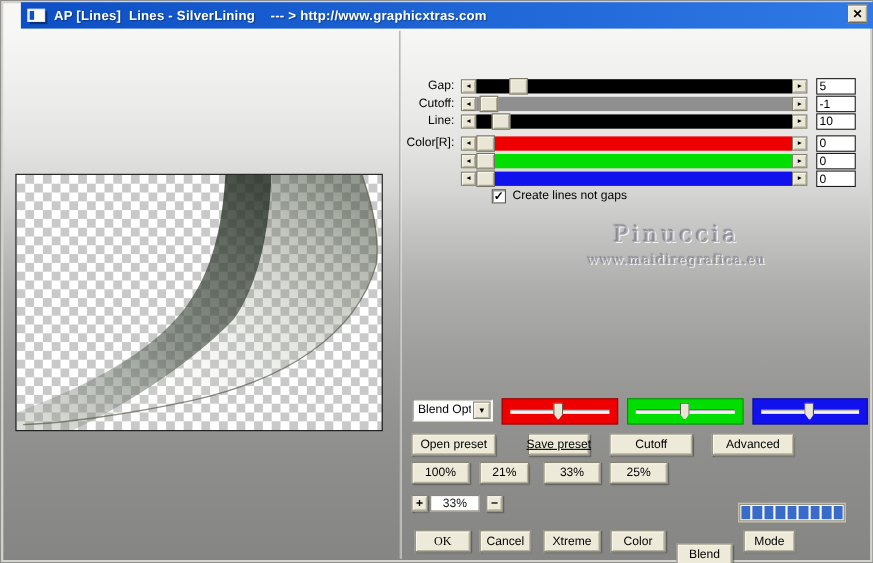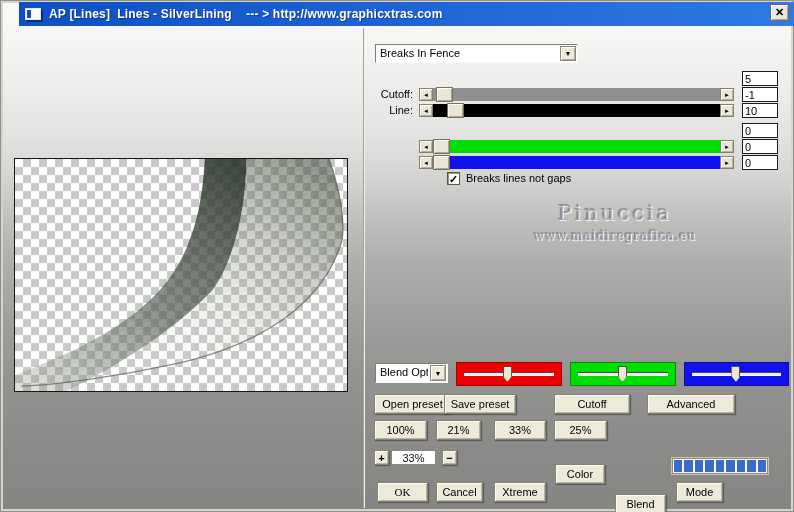--- a/index.html
+++ b/index.html
@@ -181,27 +181,33 @@
           <stop offset="0.45" stop-color="#7d8872" stop-opacity="0.28"></stop>
           <stop offset="1" stop-color="#eef2e8" stop-opacity="0.06"></stop>
         </linearGradient>
       </defs>
       <path d="M233,0 L316,0 C328,35 332,60 329,82 C310,148 245,188 160,207 C100,220 40,228 6,229 C80,206 160,163 199,132 C222,99 232,48 233,0 Z" fill="url(#gLight)"></path>
       <path d="M191,0 C188,55 176,98 146,132 C112,170 58,196 0,218 L0,234 L52,234 C110,206 165,168 199,132 C222,99 232,48 233,0 Z" fill="url(#gMain)"></path>
       <path d="M316,0 C328,35 332,60 329,82 C310,148 245,188 160,207 C100,220 40,228 6,229" fill="none" stroke="#59604e" stroke-opacity="0.7" stroke-width="1.3"></path>
     </svg>
   </div>
 
-  <div class="combo" style="left:375px; top:44px; width:203px;">
-    <span class="cval">Breaks In Fence</span>
-    <span class="cbtn">
-        <span>▼</span>
-      </span>
-  </div>
-
+
+  <div class="slider-row" style="top:72px">
+    <div class="slabel">Gap:</div>
+    <div class="sarrow left">
+        <span>◄</span>
+      </div>
+    <div class="track" style="background: rgb(0, 0, 0);">
+        <div class="thumb" style="left: 10.5%;"></div>
+      </div>
+    <div class="sarrow right">
+        <span>►</span>
+      </div>
+  </div>
   <input class="valbox" style="top: 71px;" value="5">
 
   <div class="slider-row" style="top:88px">
     <div class="slabel">Cutoff:</div>
     <div class="sarrow left">
         <span>◄</span>
       </div>
     <div class="track" style="background: rgb(143, 143, 143);">
         <div class="thumb" style="left: 1%;"></div>
       </div>
@@ -218,20 +224,32 @@
       </div>
     <div class="track" style="background: rgb(0, 0, 0);">
         <div class="thumb" style="left: 5%;"></div>
       </div>
     <div class="sarrow right">
         <span>►</span>
       </div>
   </div>
   <input class="valbox" style="top: 103px;" value="10">
 
+  <div class="slider-row" style="top:124px">
+    <div class="slabel">Color[R]:</div>
+    <div class="sarrow left">
+        <span>◄</span>
+      </div>
+    <div class="track" style="background: rgb(238, 0, 0);">
+        <div class="thumb" style="left: 0%;"></div>
+      </div>
+    <div class="sarrow right">
+        <span>►</span>
+      </div>
+  </div>
   <input class="valbox" style="top: 123px;" value="0">
 
   <div class="slider-row" style="top:140px">
     <div class="slabel"></div>
     <div class="sarrow left">
         <span>◄</span>
       </div>
     <div class="track" style="background: rgb(0, 221, 0);">
         <div class="thumb" style="left: 0%;"></div>
       </div>
@@ -251,21 +269,21 @@
       </div>
     <div class="sarrow right">
         <span>►</span>
       </div>
   </div>
   <input class="valbox" style="top: 155px;" value="0">
 
   <div class="checkbox">
     <span>✓</span>
   </div>
-  <div class="cblabel">Breaks lines not gaps</div>
+  <div class="cblabel">Create lines not gaps</div>
 
   <div class="watermark">
     <div class="wm1">Pinuccia</div>
     <div class="wm2">www.maidiregrafica.eu</div>
   </div>
 
   <div class="combo" style="left:375px; top:363px; width:73px; height:20px;">
     <span class="cval">Blend Opti</span>
     <span class="cbtn">
         <span>▼</span>
@@ -278,23 +296,23 @@
   <div class="blend-panel" style="left: 570px; width: 106px; background: rgb(0, 221, 0);">
     <div class="groove"></div>
     <div class="pointer" style="left: 49%;"></div>
   </div>
   <div class="blend-panel" style="left: 684px; width: 105px; background: rgb(17, 17, 238);">
     <div class="groove"></div>
     <div class="pointer" style="left: 49%;"></div>
   </div>
 
   <div class="btn" style="left:374px; top:394px; width:77px;">Open preset</div>
-  <div class="btn" style="left:444px; top:394px; width:72px;">Save preset</div>
+  <div class="btn" style="left:480px; top:394px; width:56px;text-decoration:underline;">Save preset</div>
   <div class="btn" style="left:554px; top:394px; width:76px;">Cutoff</div>
-  <div class="btn" style="left:647px; top:394px; width:88px;">Advanced</div>
+  <div class="btn" style="left:647px; top:394px; width:75px;">Advanced</div>
 
   <div class="btn" style="left:374px; top:420px; width:53px;">100%</div>
   <div class="btn" style="left:436px; top:420px; width:45px;">21%</div>
   <div class="btn" style="left:494px; top:420px; width:52px;">33%</div>
   <div class="btn" style="left:554px; top:420px; width:53px;">25%</div>
 
   <div class="btn small" style="left:374px; top:450px; width:15px;">+</div>
   <div class="zoomfield">33%</div>
   <div class="btn small" style="left:442px; top:450px; width:15px;">−</div>
 
@@ -306,17 +324,17 @@
       <div class="pseg" style="background: rgb(58, 107, 200);"></div>
       <div class="pseg" style="background: rgb(58, 107, 200);"></div>
       <div class="pseg" style="background: rgb(58, 107, 200);"></div>
       <div class="pseg" style="background: rgb(58, 107, 200);"></div>
       <div class="pseg" style="background: rgb(58, 107, 200);"></div>
     </div>
 
   <div class="btn" style="left:377px; top:482px; width:51px;font-family:Liberation Serif, serif;">OK</div>
   <div class="btn" style="left:436px; top:482px; width:47px;">Cancel</div>
   <div class="btn" style="left:494px; top:482px; width:52px;">Xtreme</div>
-  <div class="btn" style="left:555px; top:464px; width:50px;text-align:center;">Color</div>
+  <div class="btn" style="left:555px; top:482px; width:50px;text-align:center;">Color</div>
   <div class="btn" style="left:615px; top:494px; width:51px;">Blend</div>
   <div class="btn" style="left:676px; top:482px; width:47px;">Mode</div>
 
 </div>
 
 </body></html>

